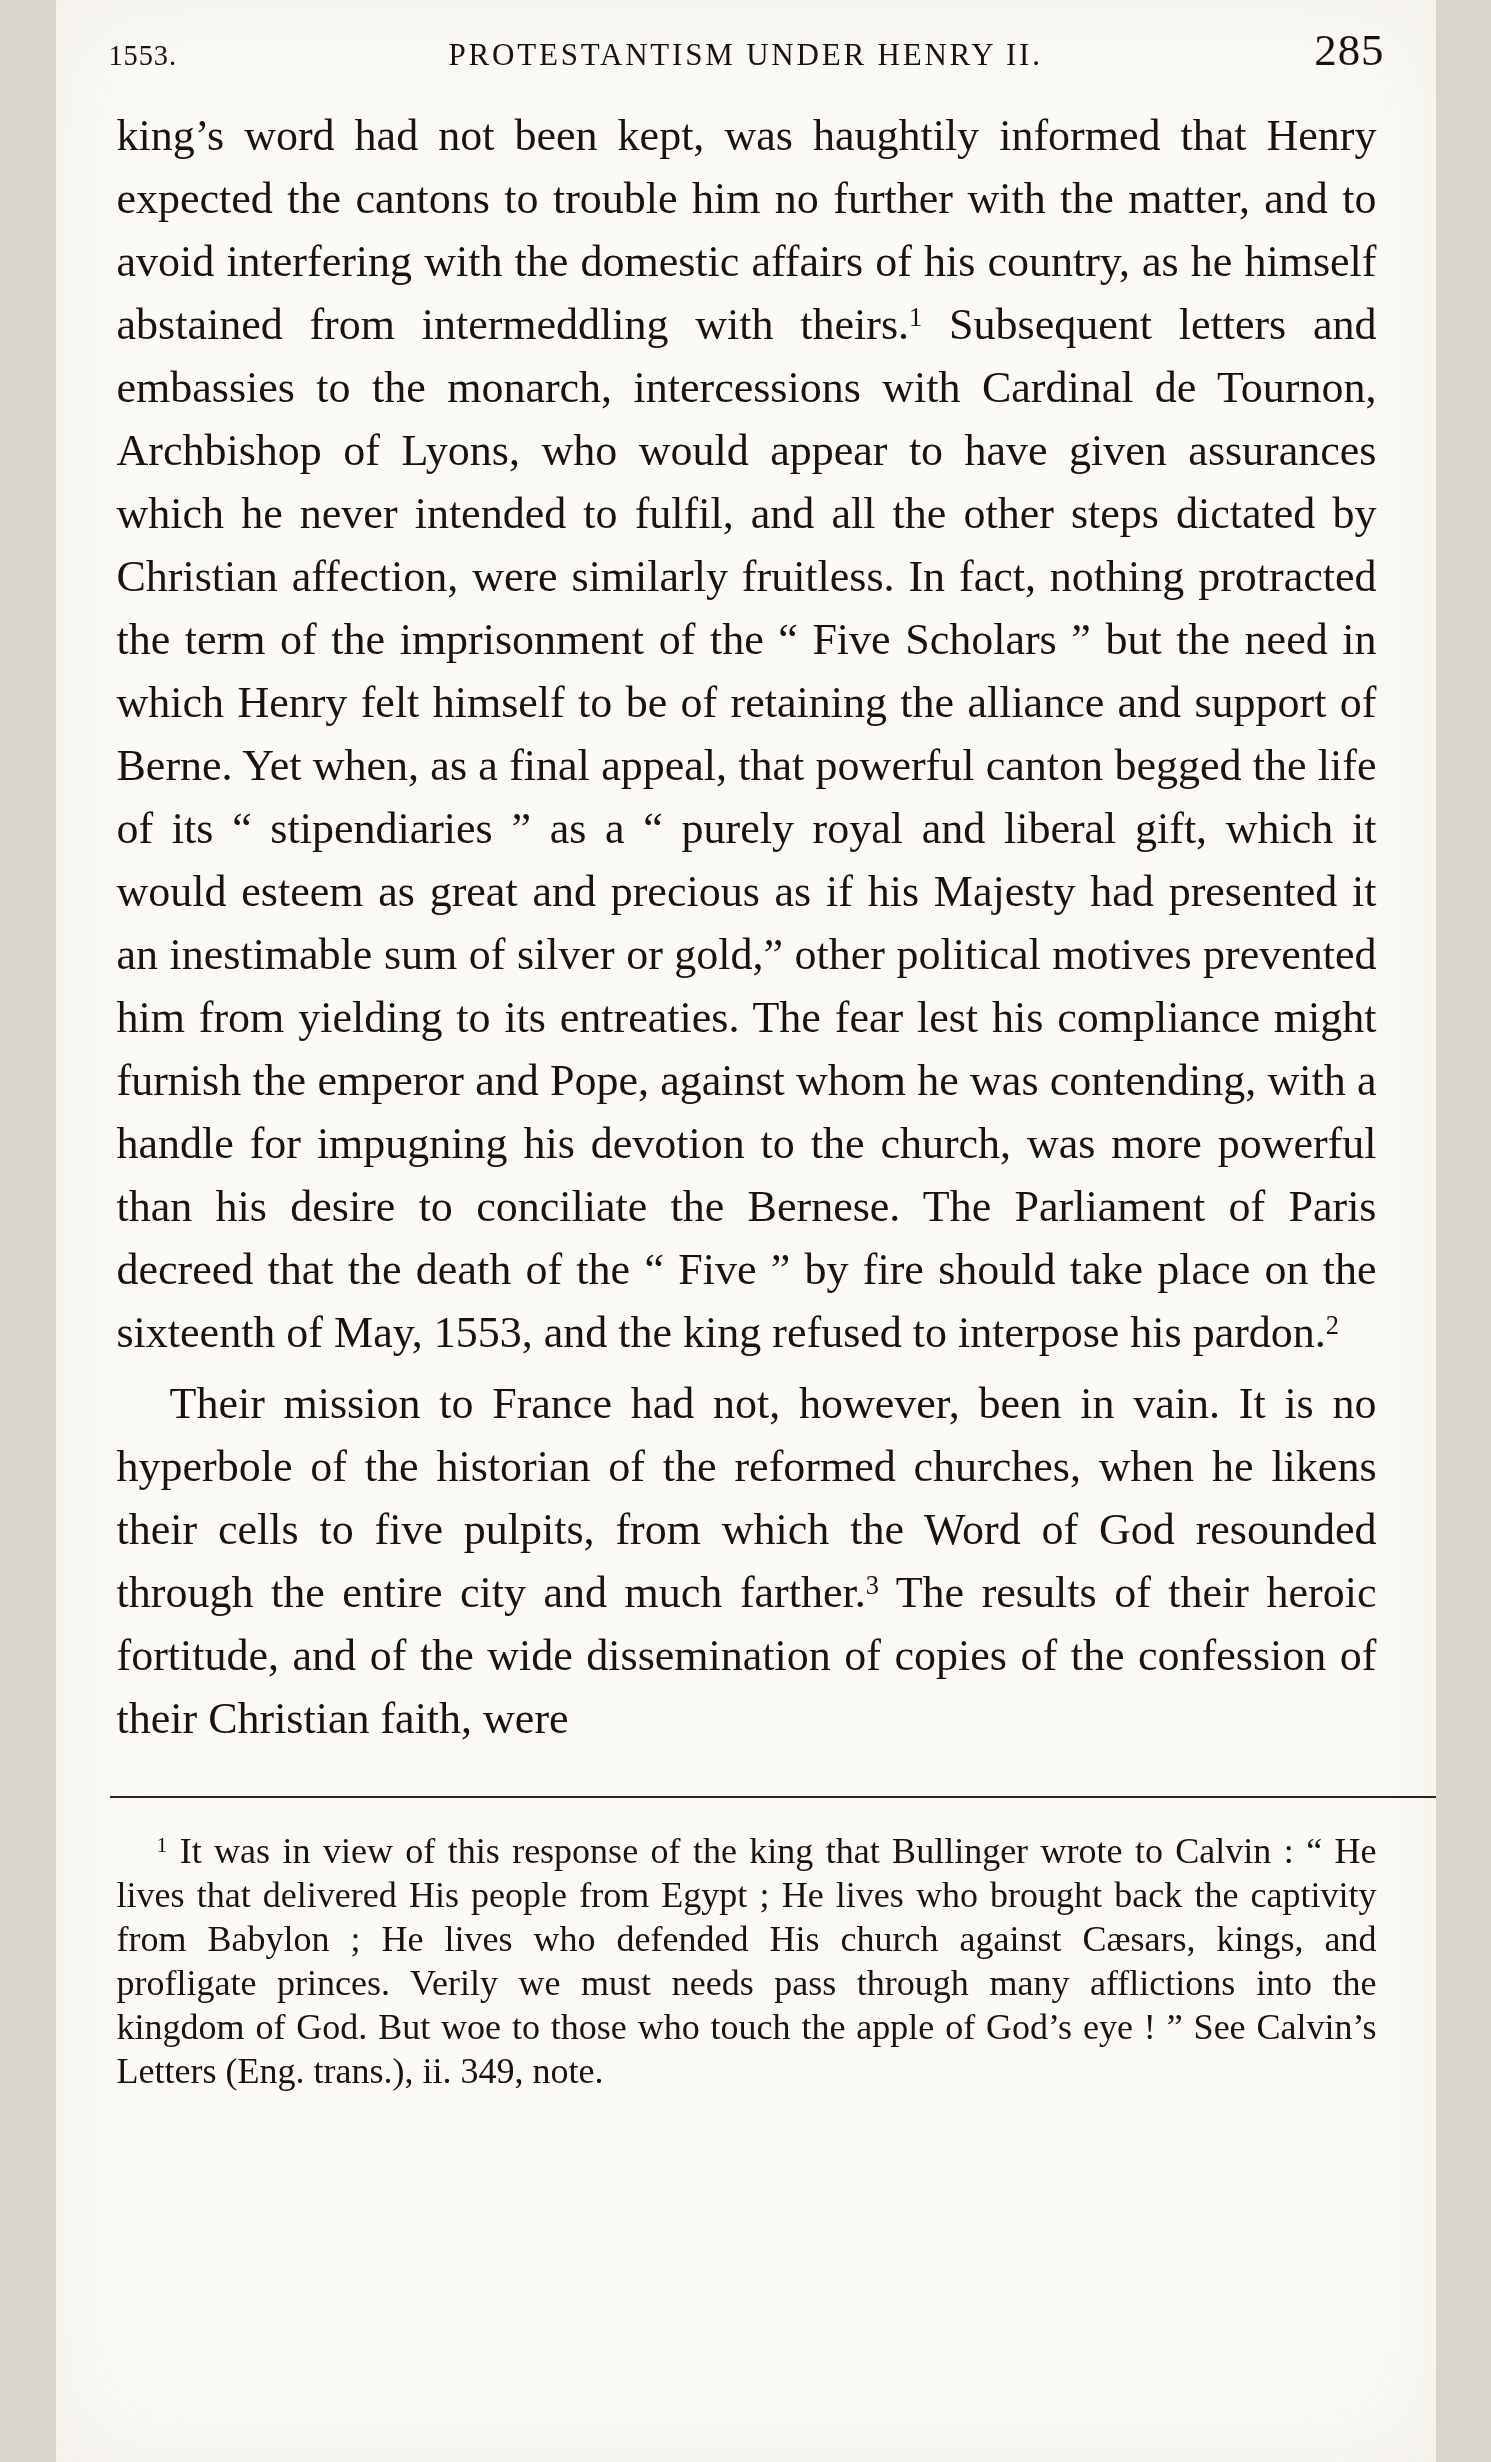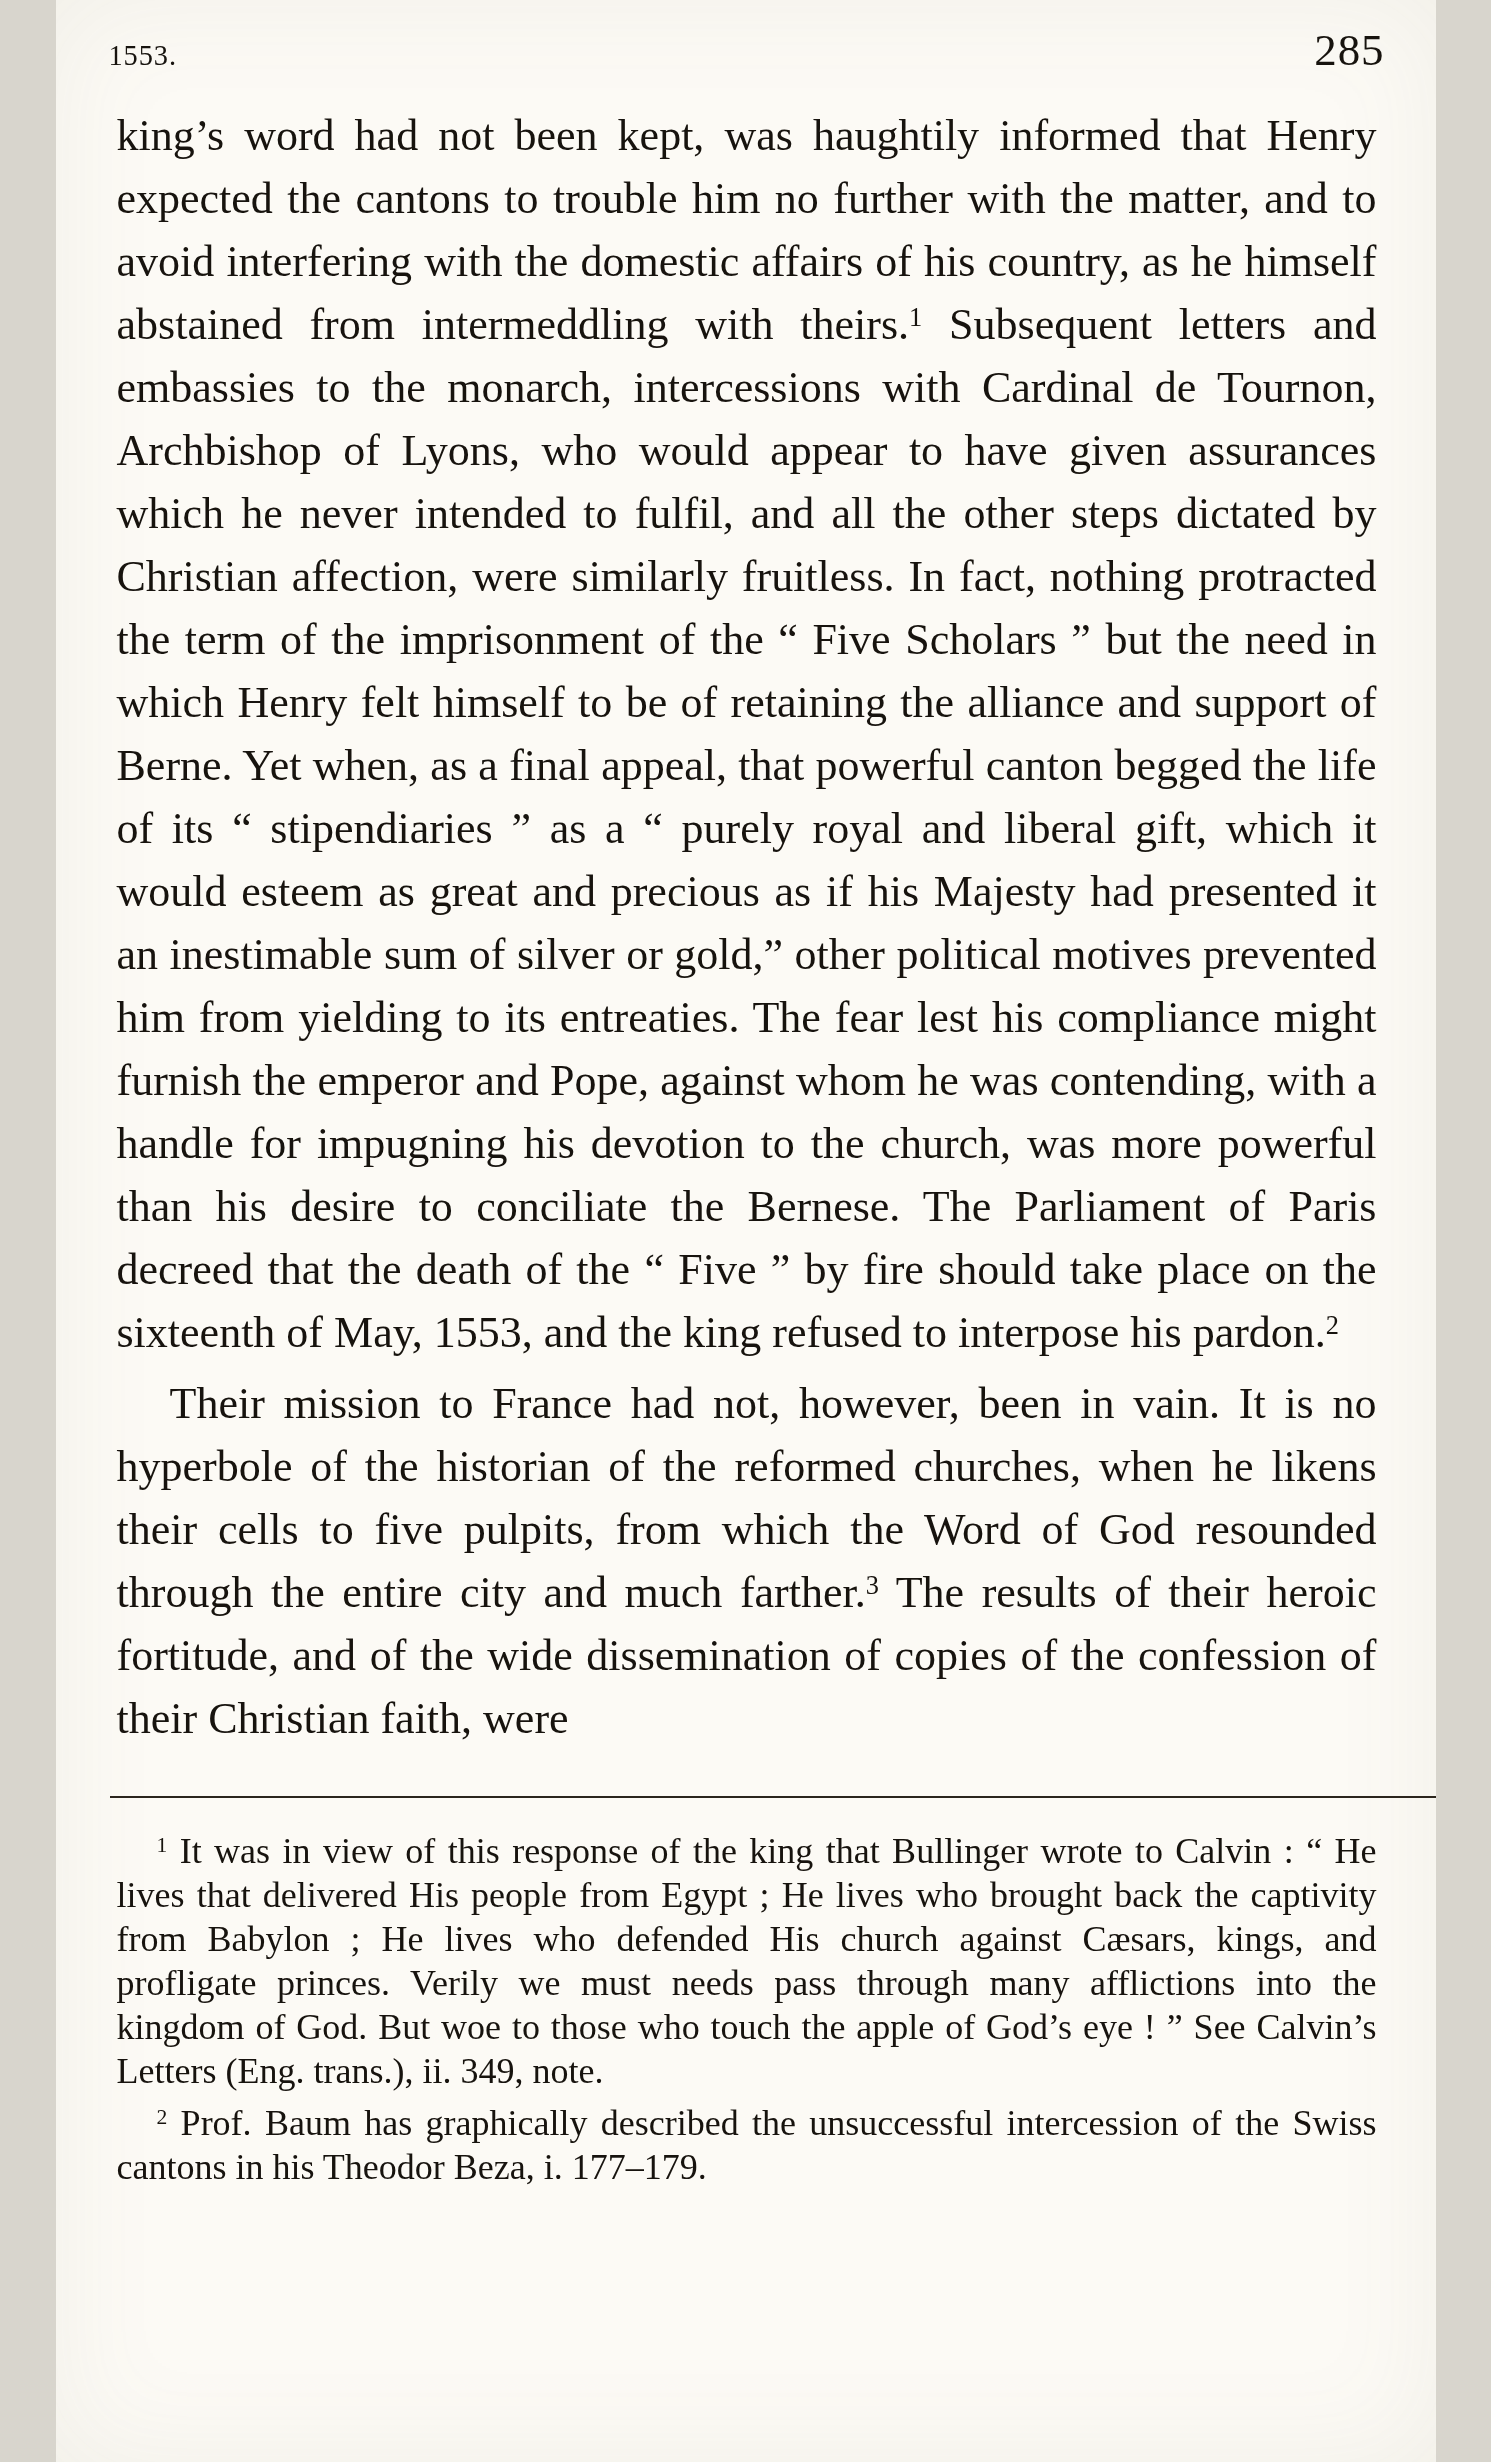--- a/index.html
+++ b/index.html
@@ -59,29 +59,29 @@
   }
   .footnote { margin: 8px; text-indent: 40px; }
 </style>
 </head>
 <body>
 
 <div class="page">
 
   <header class="running-head">
     <span class="head-year">1553.</span>
+    <span class="head-title">PROTESTANTISM UNDER HENRY II.</span>
     <span class="head-page">285</span>
   </header>
 
   <main class="body-text">
     <p class="para"><span>king’s word had not been kept, was haughtily informed that Henry expected the cantons to trouble him no further with the matter, and to avoid interfering with the domestic affairs of his country, as he himself abstained from intermeddling with theirs.</span><sup class="fnref">1</sup><span> Subsequent letters and embassies to the monarch, intercessions with Cardinal de Tournon, Archbishop of Lyons, who would appear to have given assurances which he never intended to fulfil, and all the other steps dictated by Christian affection, were similarly fruitless. In fact, nothing protracted the term of the imprisonment of the “ Five Scholars ” but the need in which Henry felt himself to be of retaining the alliance and support of Berne. Yet when, as a final appeal, that powerful canton begged the life of its “ stipendiaries ” as a “ purely royal and liberal gift, which it would esteem as great and precious as if his Majesty had presented it an inestimable sum of silver or gold,” other political motives prevented him from yielding to its entreaties. The fear lest his compliance might furnish the emperor and Pope, against whom he was contending, with a handle for impugning his devotion to the church, was more powerful than his desire to conciliate the Bernese. The Parliament of Paris decreed that the death of the “ Five ” by fire should take place on the sixteenth of May, 1553, and the king refused to interpose his pardon.</span><sup class="fnref">2</sup></p>
     <p class="para indented"><span>Their mission to France had not, however, been in vain. It is no hyperbole of the historian of the reformed churches, when he likens their cells to five </span><span class="italic">pulpits</span><span>, from which the Word of God resounded through the entire city and much farther.</span><sup class="fnref">3</sup><span> The results of their heroic fortitude, and of the wide dissemination of copies of the confession of their Christian faith, were</span></p>
   </main>
 
   <div class="footnote-rule"></div>
 
   <section class="footnotes">
     <p class="footnote"><sup class="fnref">1</sup><span> It was in view of this response of the king that Bullinger wrote to Calvin : “ He lives that delivered His people from Egypt ; He lives who brought back the captivity from Babylon ; He lives who defended His church against Cæsars, kings, and profligate princes. Verily we must needs pass through many afflictions into the kingdom of God. But </span><span class="italic">woe to those who touch the apple of God’s eye ! </span><span>” See Calvin’s Letters (Eng. trans.), ii. 349, note.</span></p>
-    <p class="footnote"><sup class="fnref">2</sup><span> Prof. Baum has graphically described the unsuccessful intercession of the Swiss cantons in his Theodor Beza, i. 177–179.</span></p>
   </section>
 
 </div>
 
 
 </body></html>

